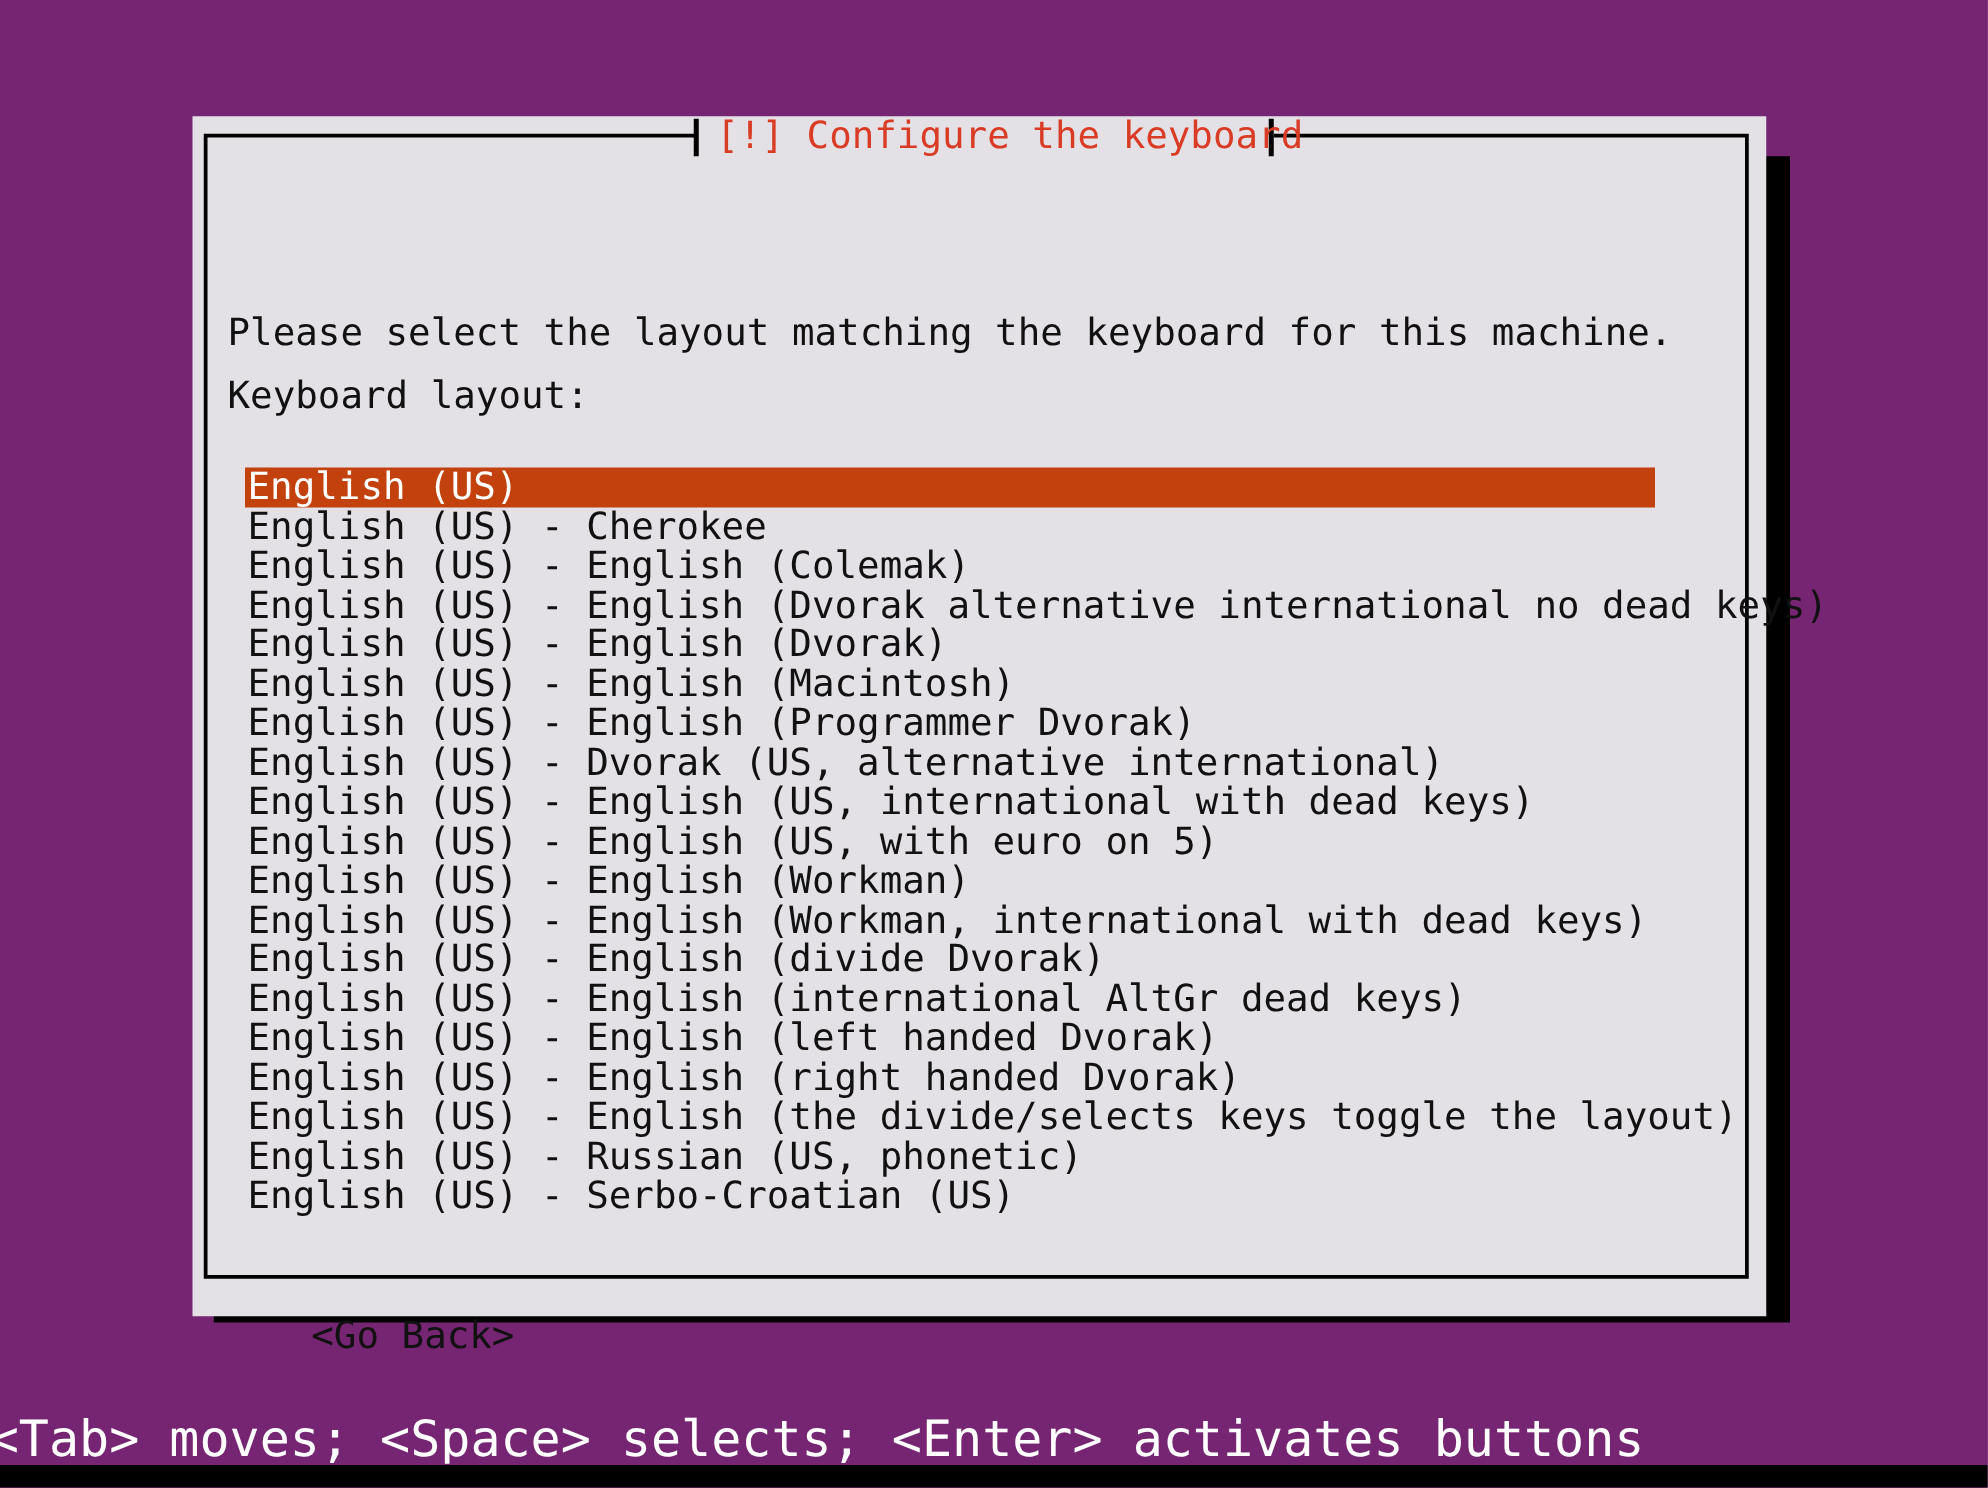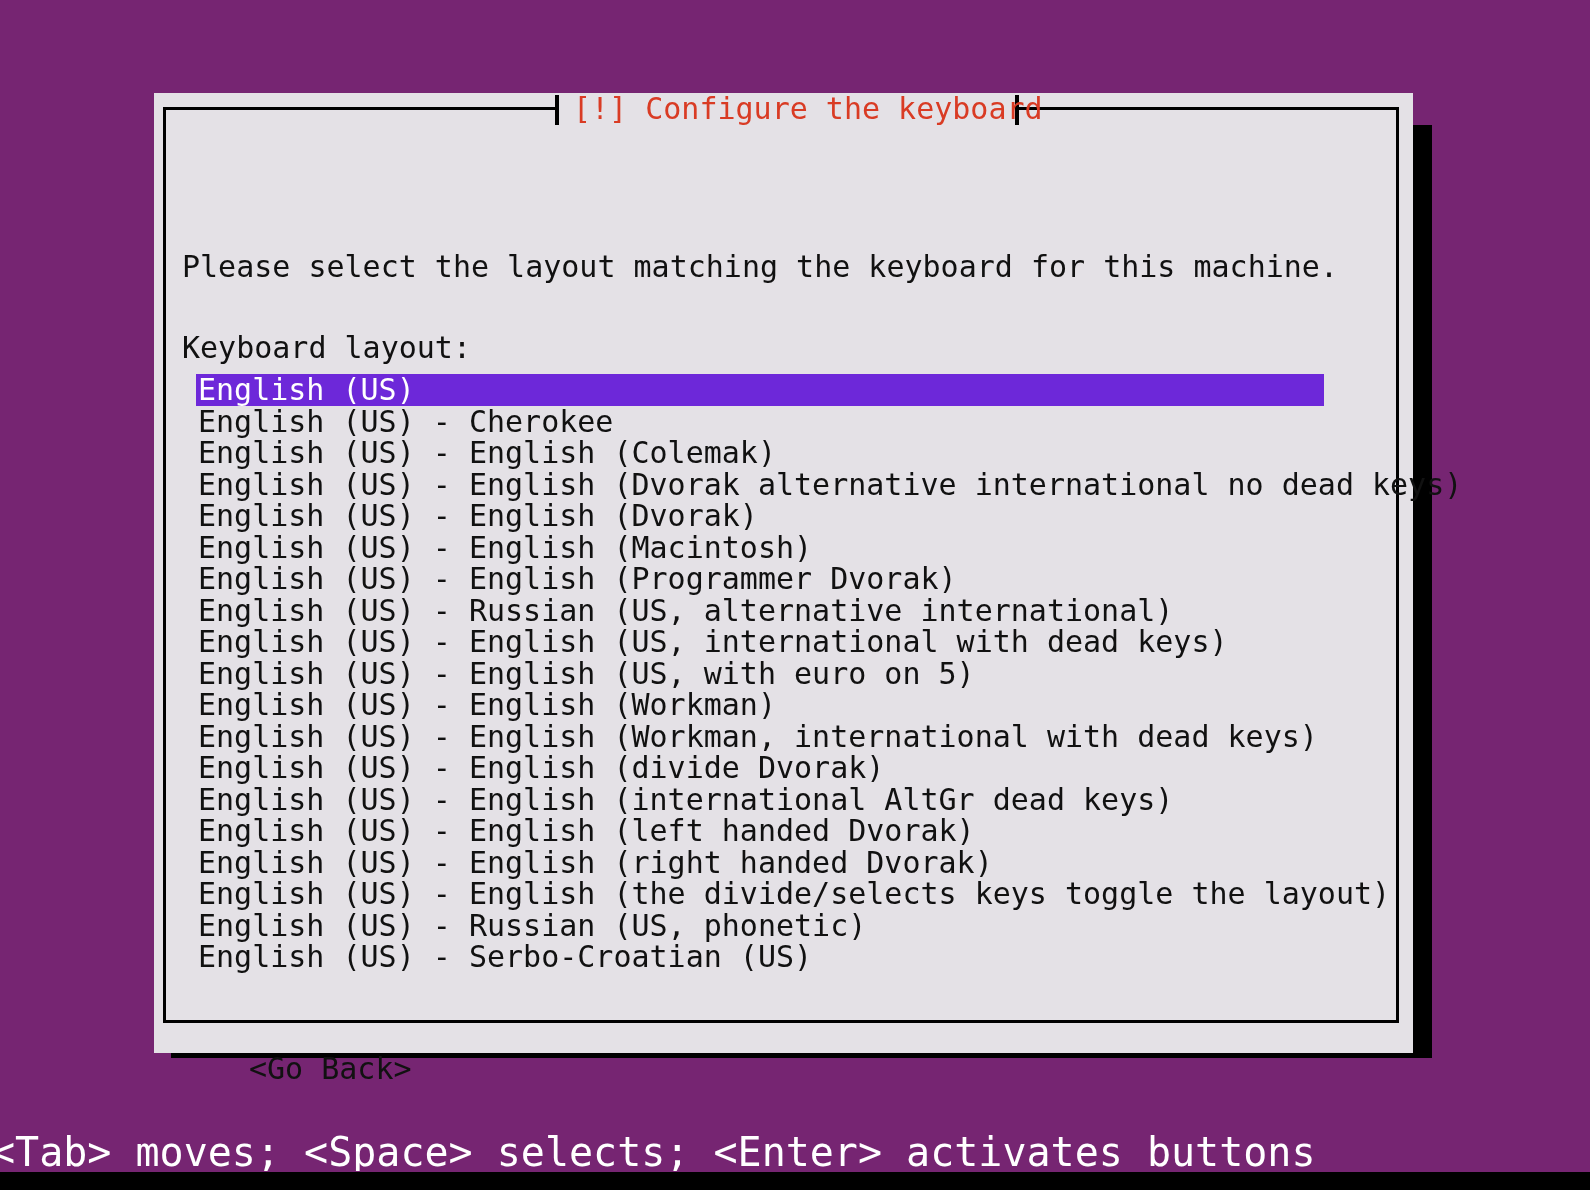--- a/index.html
+++ b/index.html
@@ -121,40 +121,40 @@
     height: 960px;
   }
   .body-text {
     position: absolute;
     color: #111111;
     font-size: 30px;
     line-height: 32px;
     white-space: pre;
   }
   #prompt-text   { left: 28px; top: 158px; }
-  #field-label   { left: 28px; top: 208px; margin-top: 31px; }
+  #field-label   { left: 28px; top: 208px; }
 
   
   #layout-list {
     position: absolute;
     left: 42px;
     top: 281px;
     width: 1190px;
   }
   .layout-item {
     position: relative;
     height: 31.5px;
     line-height: 31.5px;
     font-size: 30px;
     color: #111111;
     white-space: pre;
     padding-left: 2px;
   }
   .layout-item.selected {
-    background: #6d28d9;
+    background: #c2410c;
     color: #ffffff;
     width: 1126px;
   }
 
   
   #button-row {
     position: absolute;
     left: 42px;
     top: 944px;
     width: 1100px;
@@ -193,21 +193,21 @@
       <div class="body-text" id="field-label">Keyboard layout:</div>
 
       <div id="layout-list">
           <div class="layout-item selected">English (US)</div>
           <div class="layout-item">English (US) - Cherokee</div>
           <div class="layout-item">English (US) - English (Colemak)</div>
           <div class="layout-item">English (US) - English (Dvorak alternative international no dead keys)</div>
           <div class="layout-item">English (US) - English (Dvorak)</div>
           <div class="layout-item">English (US) - English (Macintosh)</div>
           <div class="layout-item">English (US) - English (Programmer Dvorak)</div>
-          <div class="layout-item">English (US) - Russian (US, alternative international)</div>
+          <div class="layout-item">English (US) - Dvorak (US, alternative international)</div>
           <div class="layout-item">English (US) - English (US, international with dead keys)</div>
           <div class="layout-item">English (US) - English (US, with euro on 5)</div>
           <div class="layout-item">English (US) - English (Workman)</div>
           <div class="layout-item">English (US) - English (Workman, international with dead keys)</div>
           <div class="layout-item">English (US) - English (divide Dvorak)</div>
           <div class="layout-item">English (US) - English (international AltGr dead keys)</div>
           <div class="layout-item">English (US) - English (left handed Dvorak)</div>
           <div class="layout-item">English (US) - English (right handed Dvorak)</div>
           <div class="layout-item">English (US) - English (the divide/selects keys toggle the layout)</div>
           <div class="layout-item">English (US) - Russian (US, phonetic)</div>

